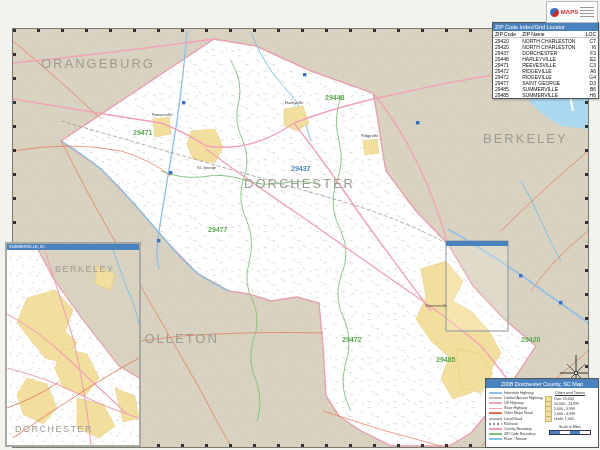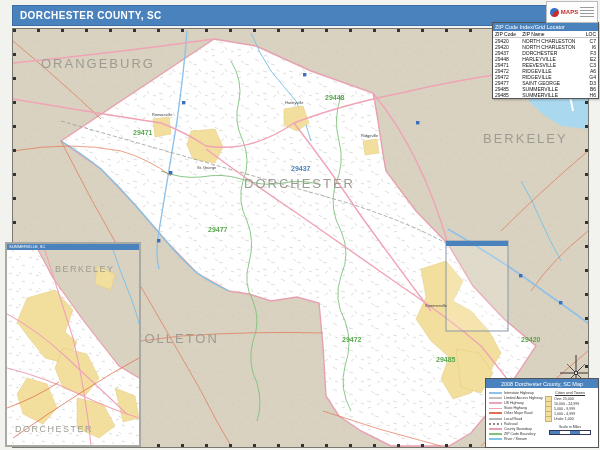--- a/index.html
+++ b/index.html
@@ -58,23 +58,20 @@
   .zip-label{font-size:7px;font-weight:bold;}
   .zip-green{fill:#58a84e;}
   .zip-blue{fill:#4a82bd;}
   .town-label{fill:#444;font-size:4px;}
 </style>
 </head>
 <body>
 
 <div class="stage">
 
-  <div class="titlebar">
-    <span class="t">DORCHESTER COUNTY, SC</span>
-  </div>
   <div class="logobox">
     <span class="logoball"></span>
     <span class="logotxt">MAPS</span>
     <span class="logolines"></span>
   </div>
 
   <div class="mapframe">
     <div class="tick h" style="left:0;top:0;"></div>
     <div class="tick h" style="left:0;bottom:0;"></div>
     <div class="tick v" style="left:0;top:0;"></div>

